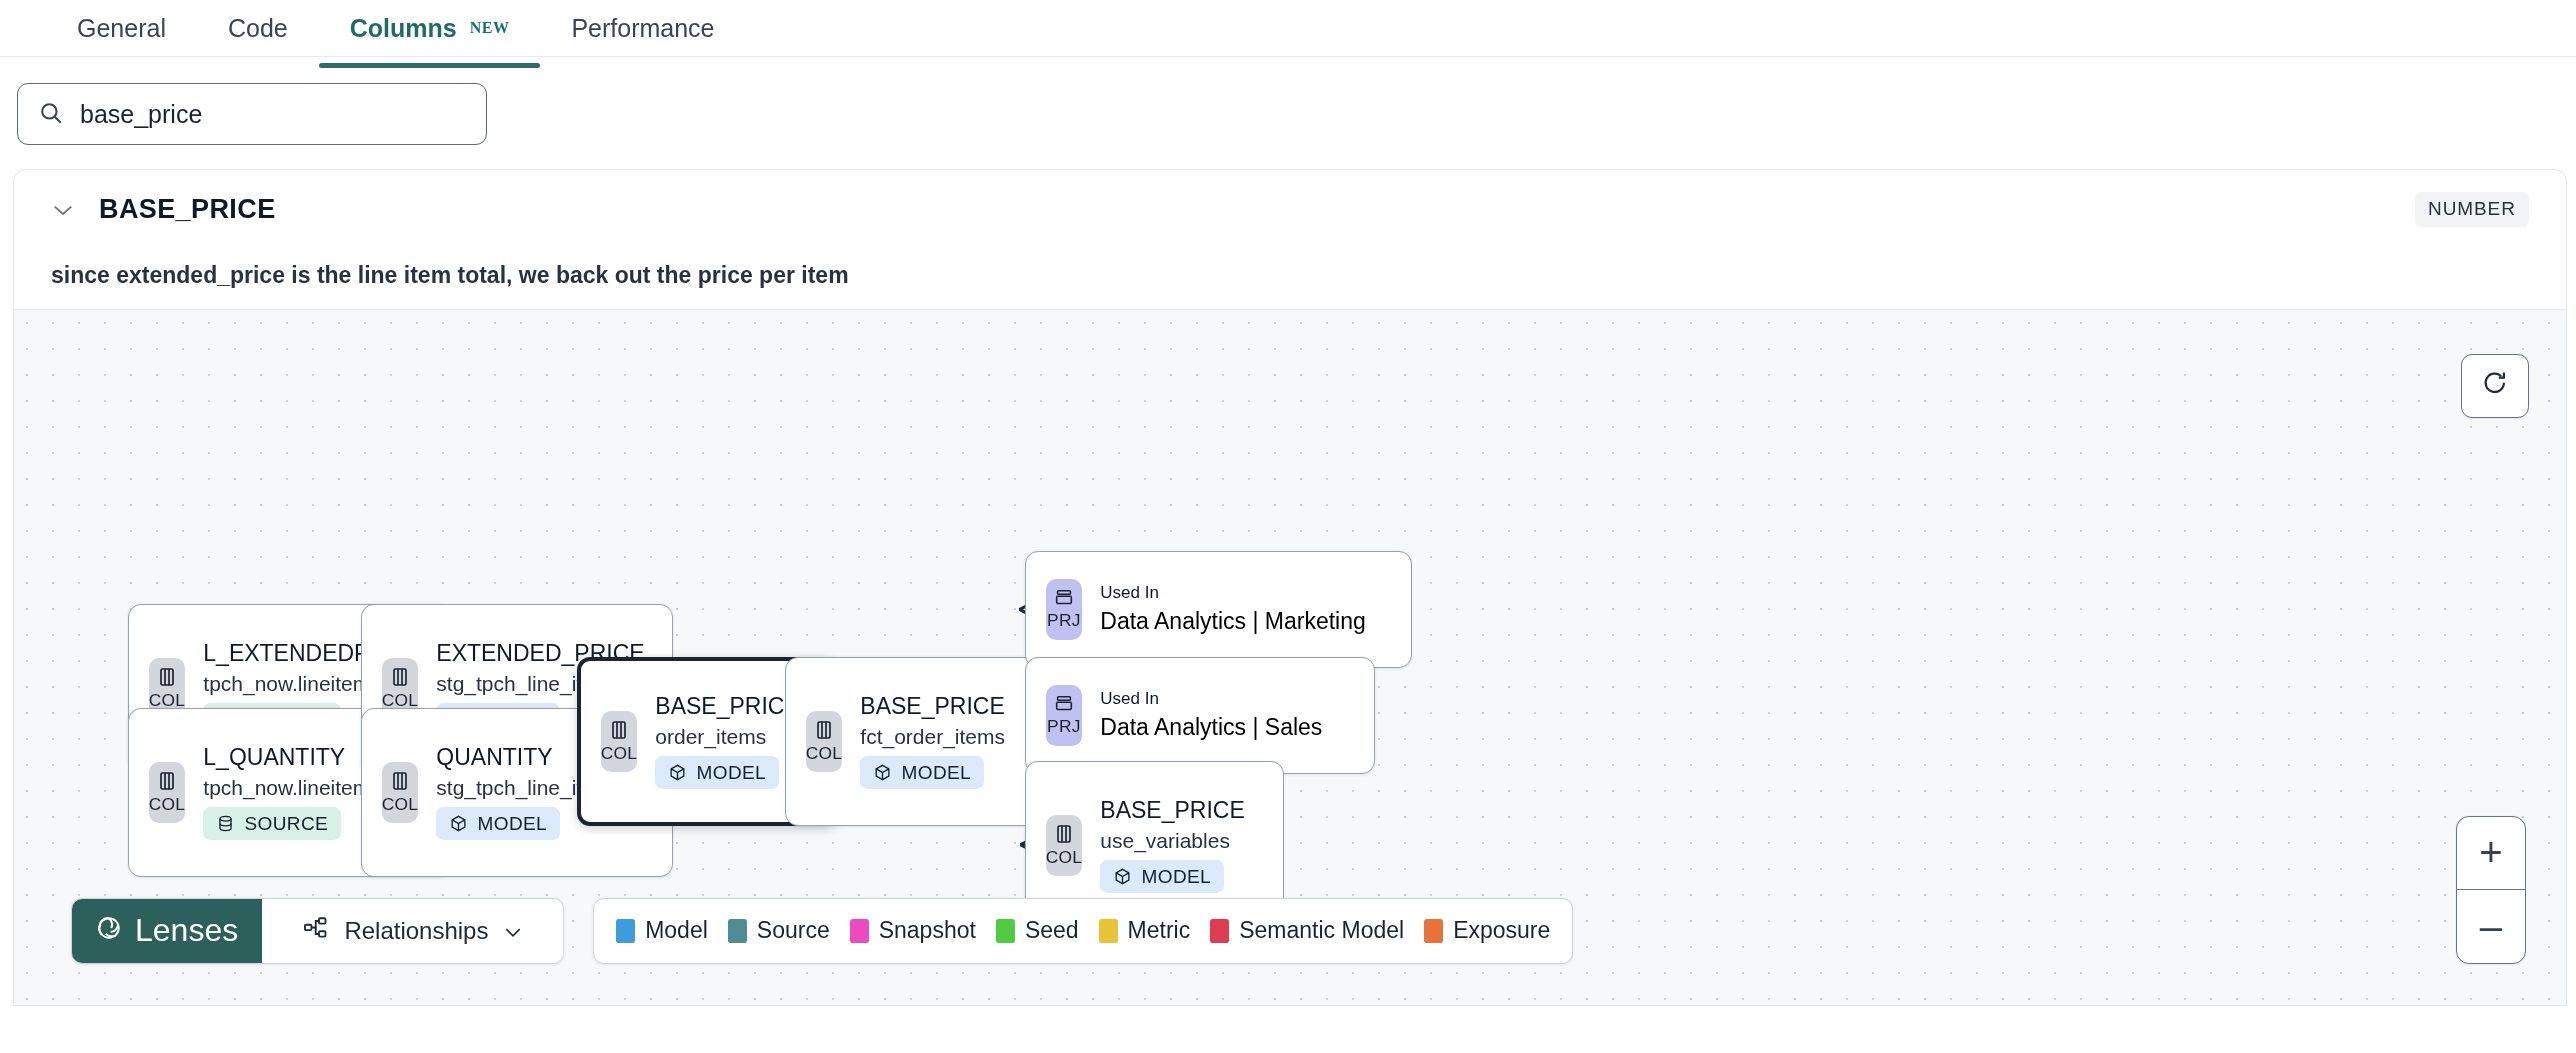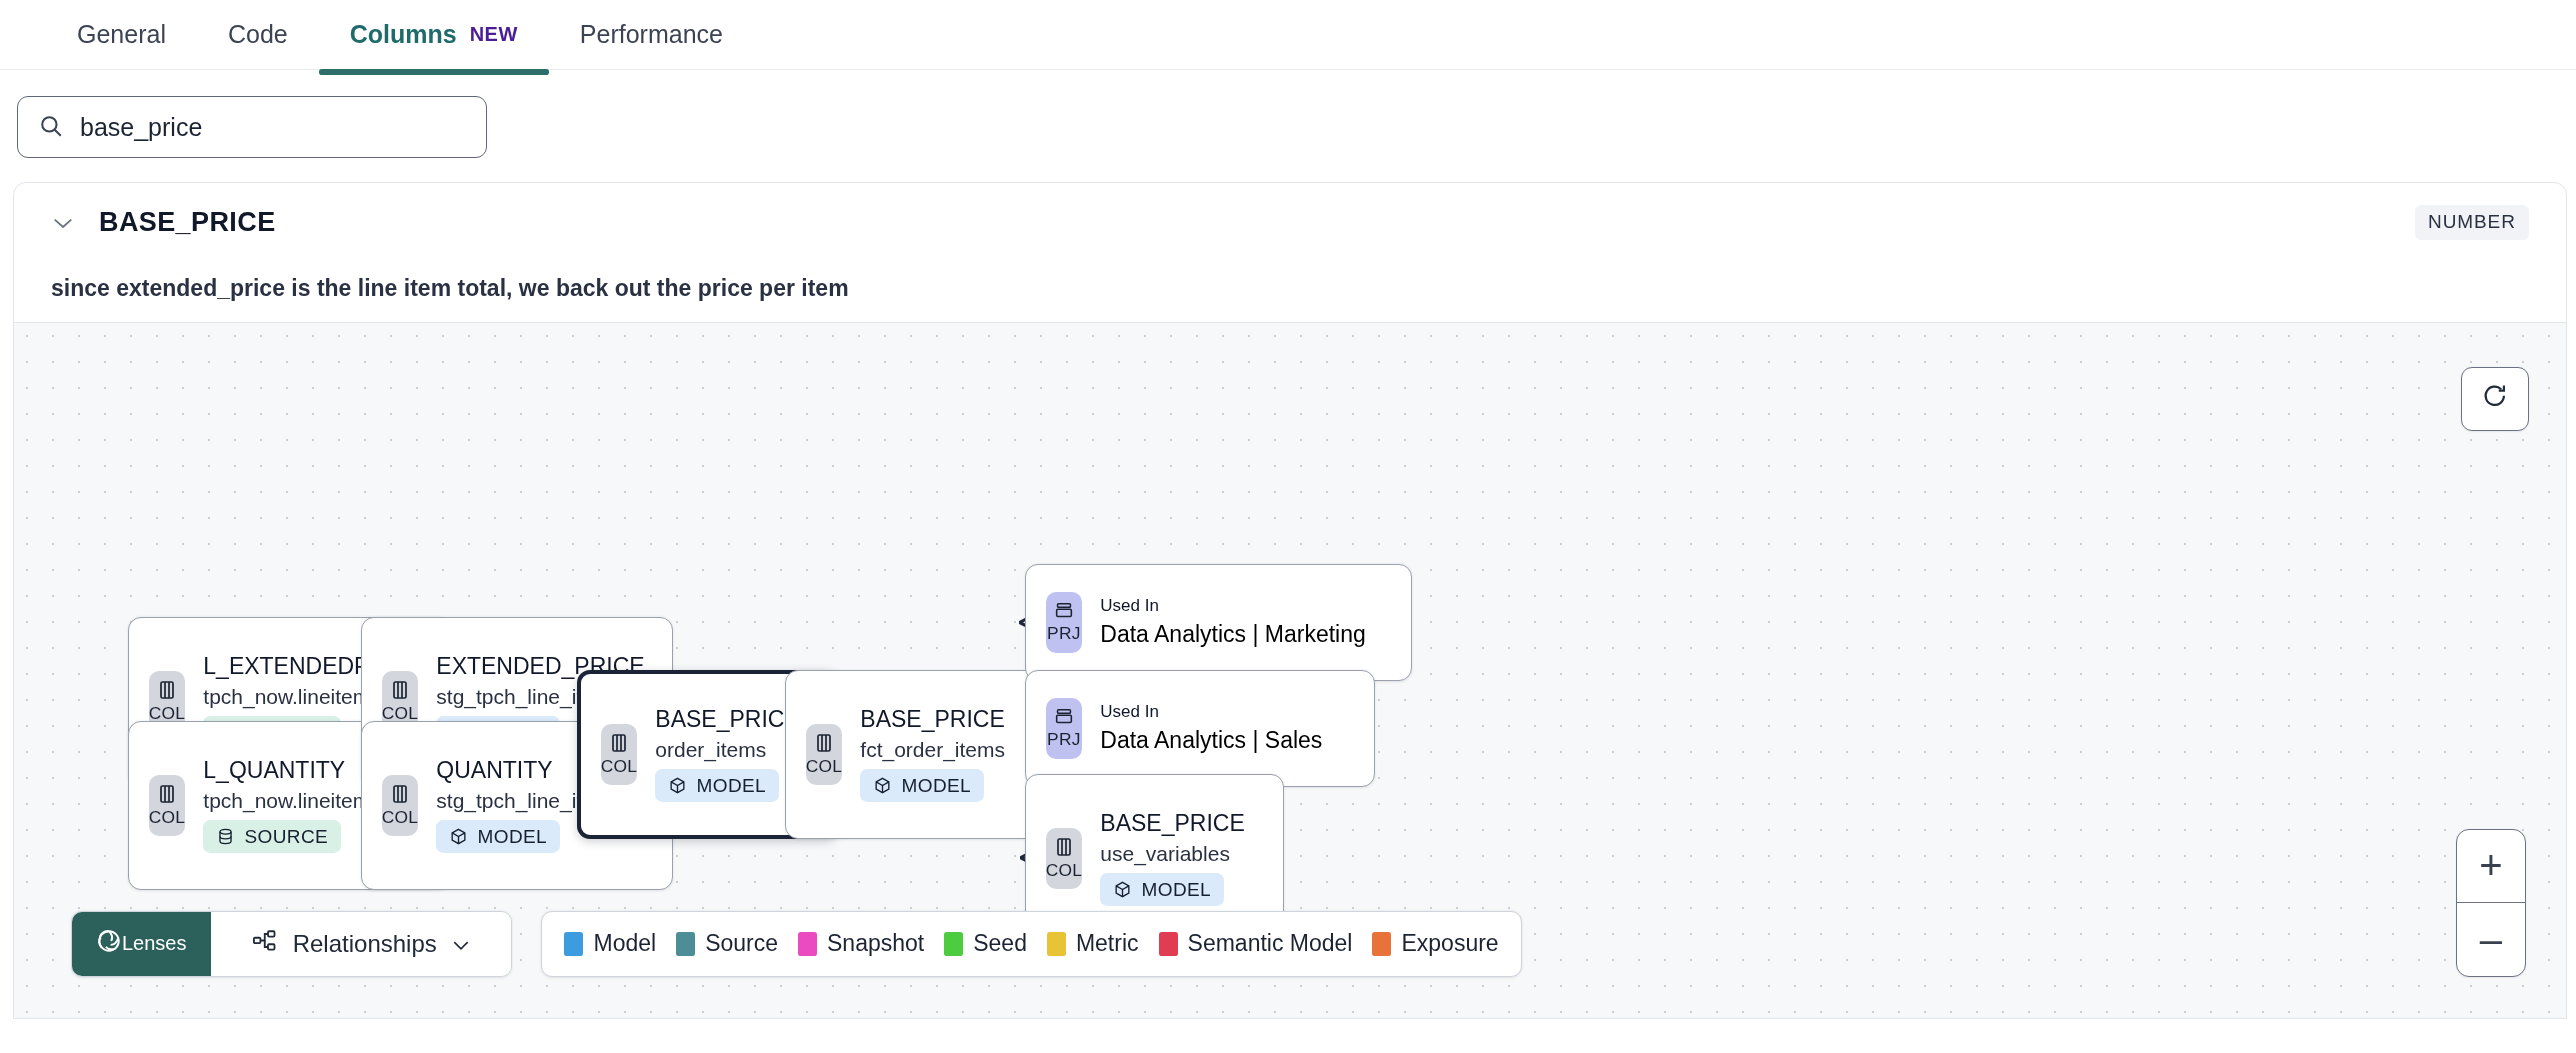--- a/index.html
+++ b/index.html
@@ -7,21 +7,21 @@
     width: 2576px; height: 1053px;
     font-family: "Liberation Sans", sans-serif;
     background: #ffffff;
     color: #1c2433;
     overflow: hidden;
   }
 
   
   .tabbar {
     position: relative;
-    height: 70px;
+    height: 57px;
     display: flex;
     align-items: center;
     padding-left: 46px;
     border-bottom: 1.8px solid #e7e9ee;
     background: #fff;
   }
   .tab {
     display: flex; align-items: center; gap: 13px;
     height: 77px;
     padding: 0 31px;
@@ -33,21 +33,21 @@
   .tab.active { color: #1f6b6b; font-weight: bold; }
   .tab.active::after {
     content: "";
     position: absolute;
     left: 0; right: 0; bottom: -1.8px;
     height: 5.5px;
     background: #2e6e6a;
     border-radius: 2.8px;
   }
   .tab-new {
-    font-size: 20px; font-weight: bold; color: #4c1d95; letter-spacing: 0.5px;
+    font-size: 16px; font-weight: bold; color: #0f766e; letter-spacing: 0.5px; font-family: Liberation Serif, serif;
   }
   .tab-count {
     display: inline-flex; align-items: center; justify-content: center;
     min-width: 39px; height: 39px; padding: 0 11px;
     border-radius: 19px;
     background: #eceef2;
     color: #3b4354;
     font-size: 22px;
   }
 
@@ -194,22 +194,22 @@
   }
   .lens-group {
     display: flex; align-items: stretch;
     border-radius: 11px; overflow: hidden;
     border: 1.8px solid #cfd4dc; background: #fff;
     box-shadow: 0 0.9px 2.8px rgba(20,25,40,.10);
     height: 66px;
   }
   .lens-btn {
     background: #2c605b; color: #fff;
-    display: flex; align-items: center; 
-    padding: 8px 24px; font-size: 20px; cursor: pointer;
+    display: flex; align-items: center; gap: 13px;
+    padding: 8px 24px; font-size: 32px; cursor: pointer;
   }
   .rel-btn {
     display: flex; align-items: center; gap: 14.7px;
     padding: 0 40px; font-size: 24px; color: #222a38; cursor: pointer;
     background: #fff;
   }
   .legend {
     display: flex; align-items: center; gap: 20px;
     background: #fff; border: 1.8px solid #cfd4dc; border-radius: 11px;
     height: 66px; padding: 0 22px;

